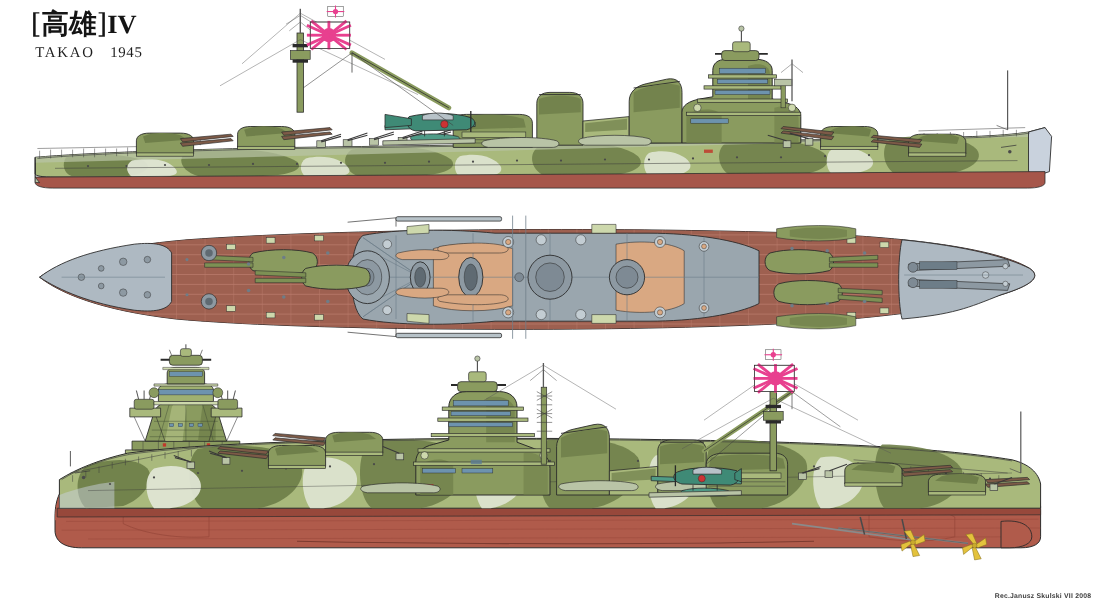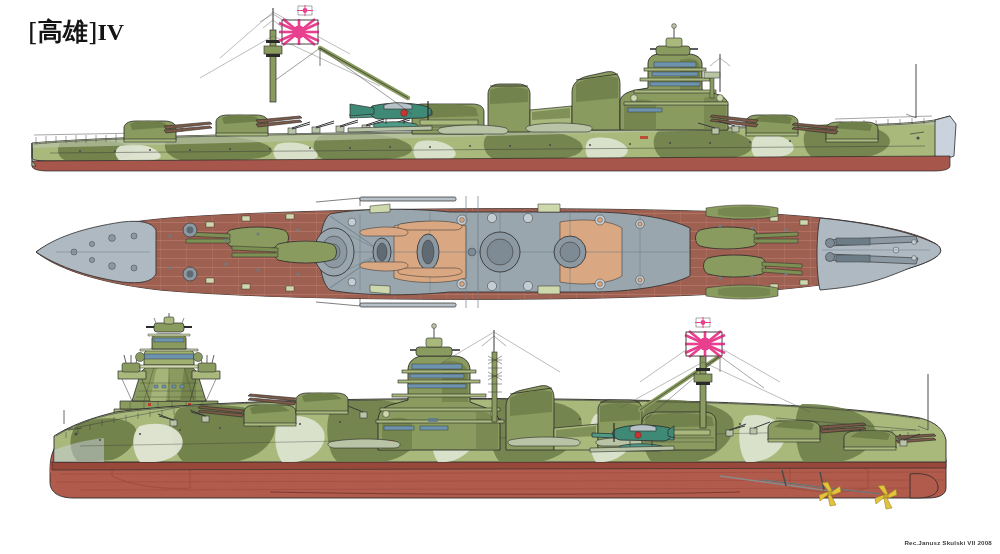--- a/index.html
+++ b/index.html
@@ -5,21 +5,21 @@
 <style>
   html,body{margin:0;padding:0;background:#ffffff;}
   body{
     width:1000px;height:554px;position:relative;overflow:hidden;
     font-family:"Liberation Serif", serif;
     background:#ffffff;
   }
   #sheet{position:absolute;inset:0;width:1000px;height:554px;background:#fff;}
 
   
-  #title-block{position:absolute;left:28px;top:18px;width:320px;}
+  #title-block{position:absolute;left:28px;top:8px;width:320px;}
   #ship-name-jp{
     font-family:"DejaVu Serif", serif;
     font-size:25px;line-height:27px;font-weight:700;color:#141414;
     letter-spacing:0px;white-space:nowrap;
   }
   #ship-name-jp .bracket{font-weight:400;}
   #ship-name-jp .mark{font-family:"Liberation Serif",serif;font-weight:700;font-size:24px;}
   #ship-name-en{
     font-family:"Liberation Serif", serif;
     font-size:13.5px;color:#1d1d1d;letter-spacing:1.6px;
@@ -40,20 +40,21 @@
   svg{display:block;overflow:visible;}
   .nb{shape-rendering:geometricPrecision;}
 </style>
 </head>
 <body>
 
 <div id="sheet">
 
   <div id="title-block">
     <div id="ship-name-jp"><span class="bracket">[</span><span>高雄</span><span class="bracket">]</span><span class="mark">IV</span></div>
+    <div id="ship-name-en"><span>TAKAO</span><span class="yr">1945</span></div>
   </div>
 
   <div class="view" style="left:20px;top:6px;">
   <svg width="965" height="180" viewBox="0 0 965 180" class="nb">
     <defs>
       <linearGradient id="camoA" x1="0" y1="0" x2="0" y2="1">
         <stop offset="0%" stop-color="#9fb070"></stop>
             <stop offset="100%" stop-color="#8d9e5f"></stop>
       </linearGradient>
       <pattern id="deckline1" width="6" height="6" patternUnits="userSpaceOnUse">

